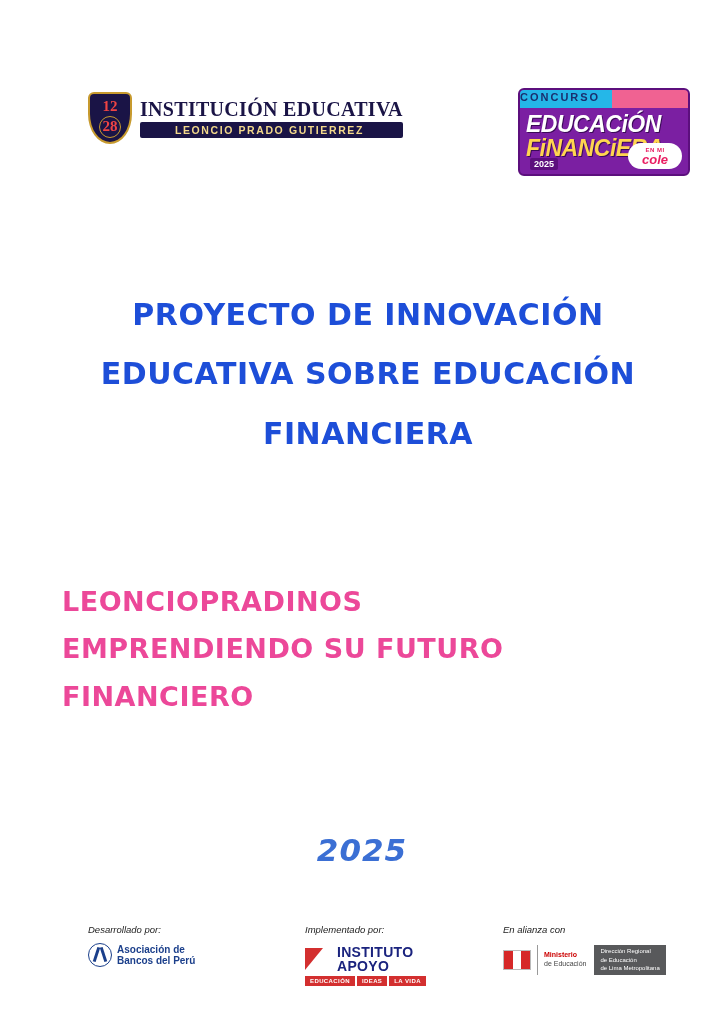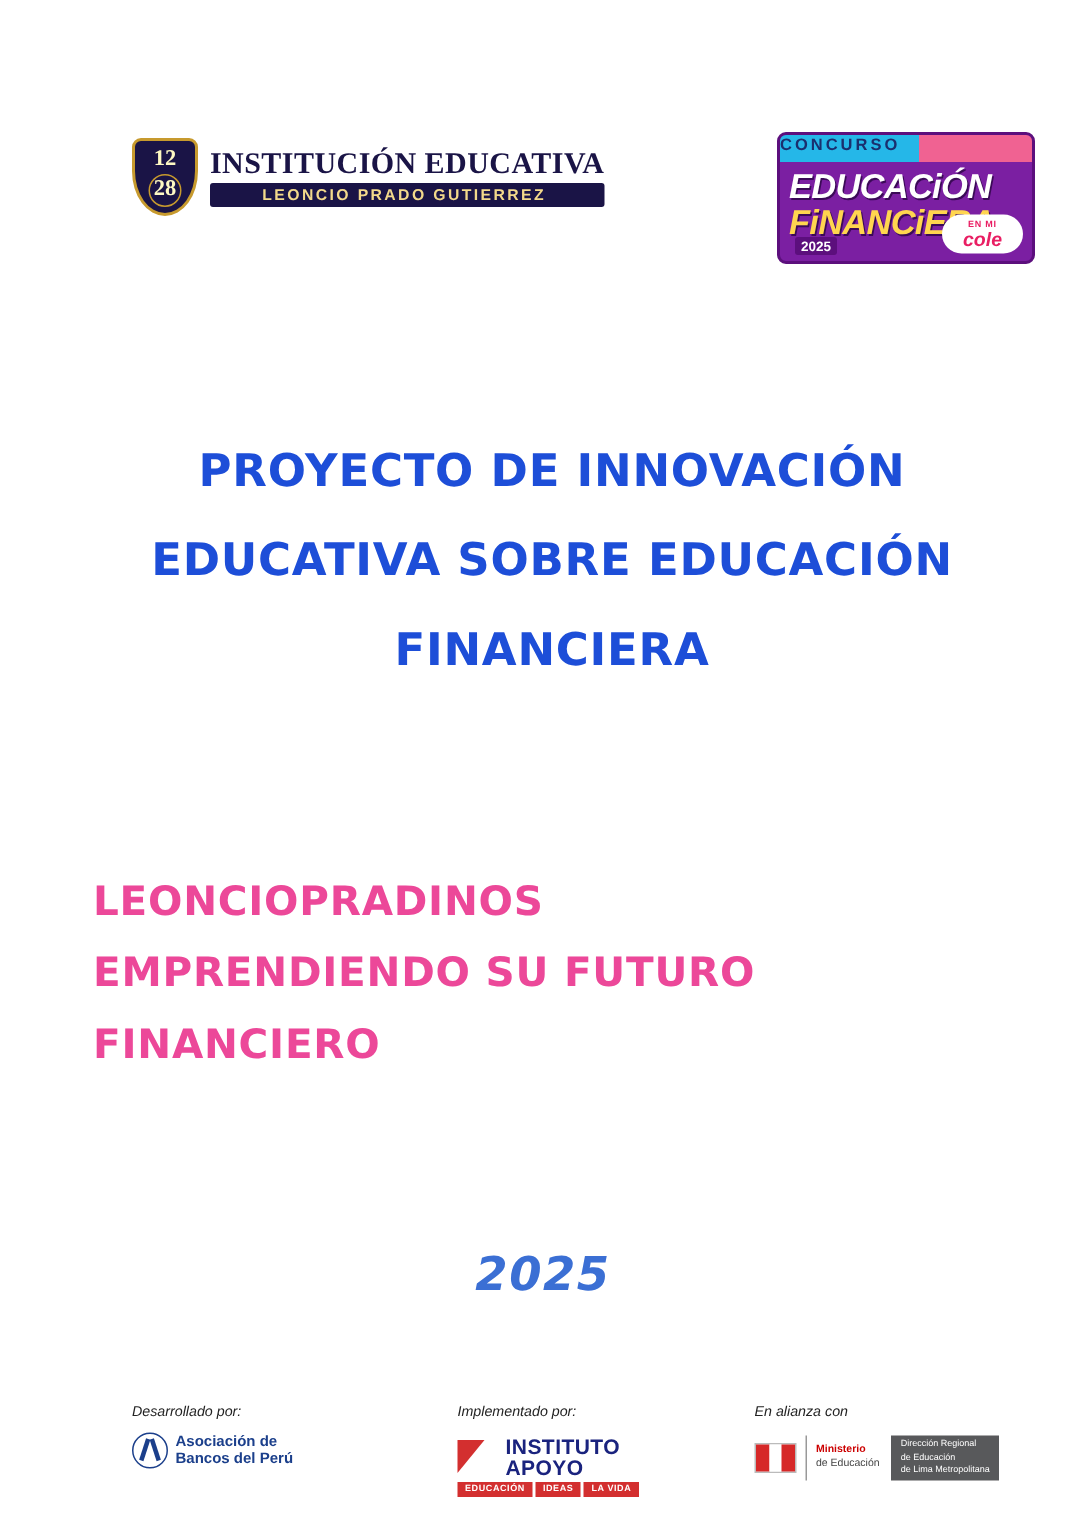--- a/index.html
+++ b/index.html
@@ -35,21 +35,21 @@
     width: 44px;
     height: 52px;
     background: #1a1446;
     border: 2px solid #c79a2e;
     border-radius: 6px 6px 22px 22px / 6px 6px 30px 30px;
     box-sizing: border-box;
     display: flex;
     flex-direction: column;
     align-items: center;
     justify-content: center;
-    color: #fef9c3;
+    color: #ef4444;
     font-family: "Liberation Serif", serif;
     font-weight: bold;
     line-height: 1.0;
   }
   .shield .num-top {
     font-size: 15px;
     letter-spacing: 0px;
   }
   .shield .num-bottom {
     font-size: 15px;
@@ -224,21 +224,21 @@
   
   .footer {
     position: absolute;
     left: 0;
     right: 0;
     bottom: 10px;
     height: 90px;
   }
   .footer-col {
     position: absolute;
-    top: 12px;
+    top: 0;
   }
   .footer-label {
     font-family: "Liberation Sans", sans-serif;
     font-style: italic;
     font-size: 9.5px;
     color: #222222;
     margin-bottom: 6px;
   }
   .col-dev { left: 88px; }
   .col-imp { left: 305px; }

